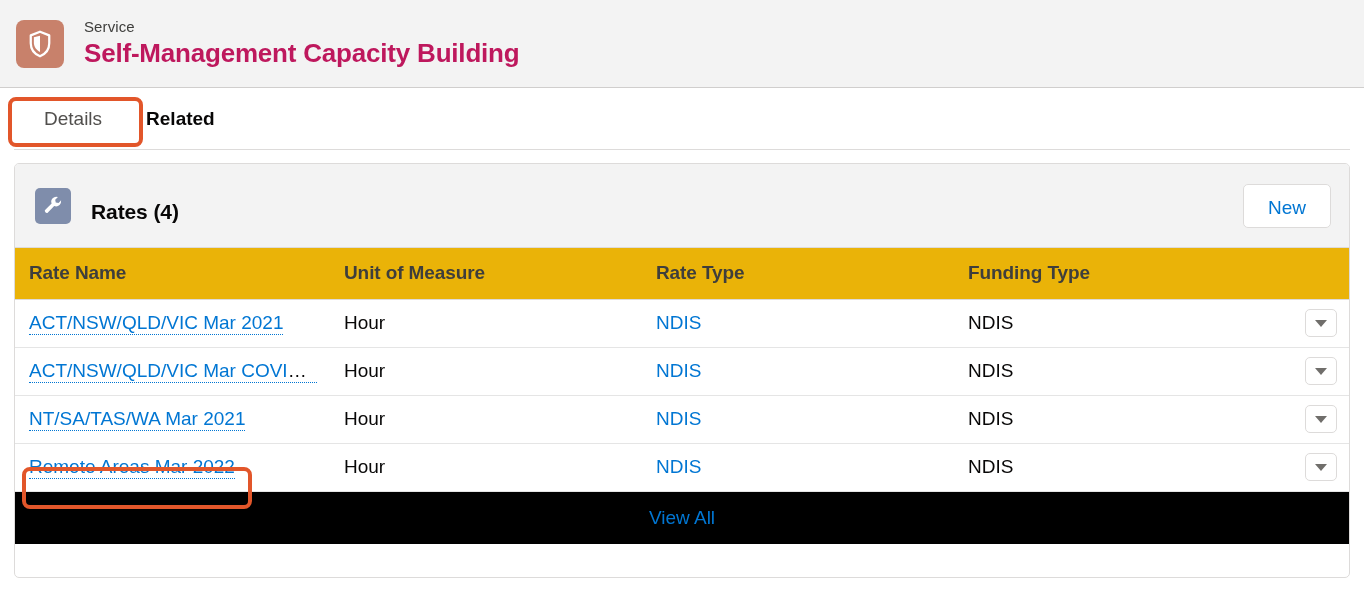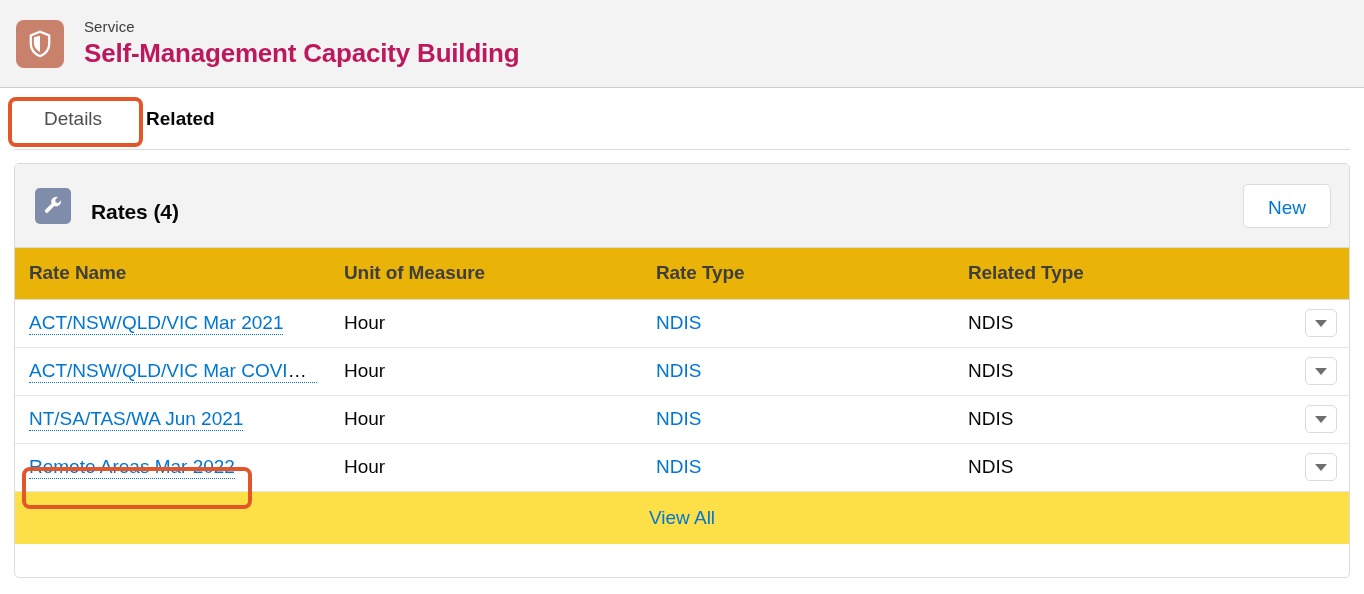--- a/index.html
+++ b/index.html
@@ -221,21 +221,21 @@
     border-left: 6px solid transparent;
     border-right: 6px solid transparent;
     border-top: 7px solid #706e6b;
   }
 
   .card-footer {
     height: 52px;
     display: flex;
     align-items: center;
     justify-content: center;
-    background: #fde047;
+    background: #000000;
   }
   .view-all {
     color: #0176d3;
     font-size: 19px;
     text-decoration: none;
     cursor: pointer;
   }
 </style>
 </head>
 <body>
@@ -281,21 +281,21 @@
         <col class="col-uom">
         <col class="col-ratetype">
       <col class="col-funding">
         <col class="col-actions">
     </colgroup>
     <thead>
       <tr>
         <th>Rate Name</th>
         <th>Unit of Measure</th>
         <th>Rate Type</th>
-        <th>Related Type</th>
+        <th>Funding Type</th>
         <th></th>
       </tr>
     </thead>
     <tbody>
 
       <tr>
         <td>
           <a class="record-link">ACT/NSW/QLD/VIC Mar 2021</a>
         </td>
         <td>Hour</td>
@@ -321,21 +321,21 @@
         <td>NDIS</td>
         <td class="actions-cell">
           <span class="row-menu-btn">
             <span class="caret"></span>
           </span>
         </td>
       </tr>
 
       <tr>
         <td>
-          <a class="record-link">NT/SA/TAS/WA Jun 2021</a>
+          <a class="record-link">NT/SA/TAS/WA Mar 2021</a>
         </td>
         <td>Hour</td>
         <td>
           <a class="plain-link">NDIS</a>
         </td>
         <td>NDIS</td>
         <td class="actions-cell">
           <span class="row-menu-btn">
             <span class="caret"></span>
           </span>

